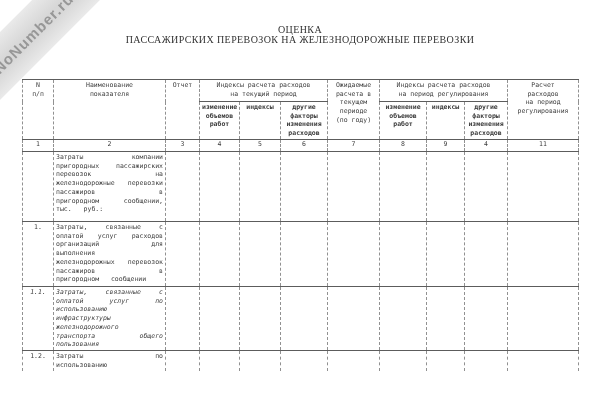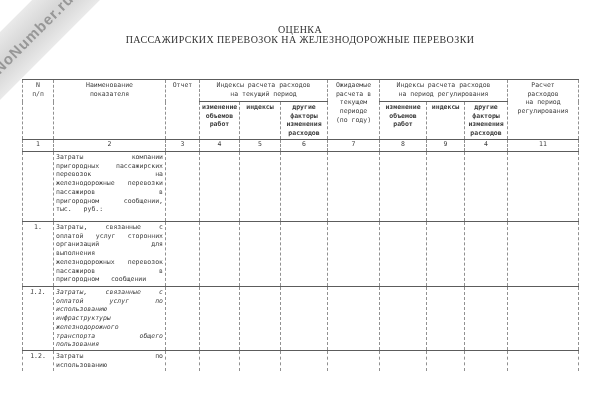--- a/index.html
+++ b/index.html
@@ -163,21 +163,21 @@
     <td></td>
         <td></td>
     <td></td>
         <td></td>
     <td></td>
         <td></td>
     <td></td>
   </tr>
   <tr class="tr-r1">
     <td class="cell-num">1.</td>
-    <td class="cell-name">Затраты, связанные с оплатой услуг сторонних организаций для выполнения железнодорожных перевозок пассажиров в пригородном сообщении</td>
+    <td class="cell-name">Затраты, связанные с оплатой услуг расходов организаций для выполнения железнодорожных перевозок пассажиров в пригородном сообщении</td>
     <td></td>
         <td></td>
     <td></td>
         <td></td>
     <td></td>
         <td></td>
     <td></td>
         <td></td>
     <td></td>
   </tr>

